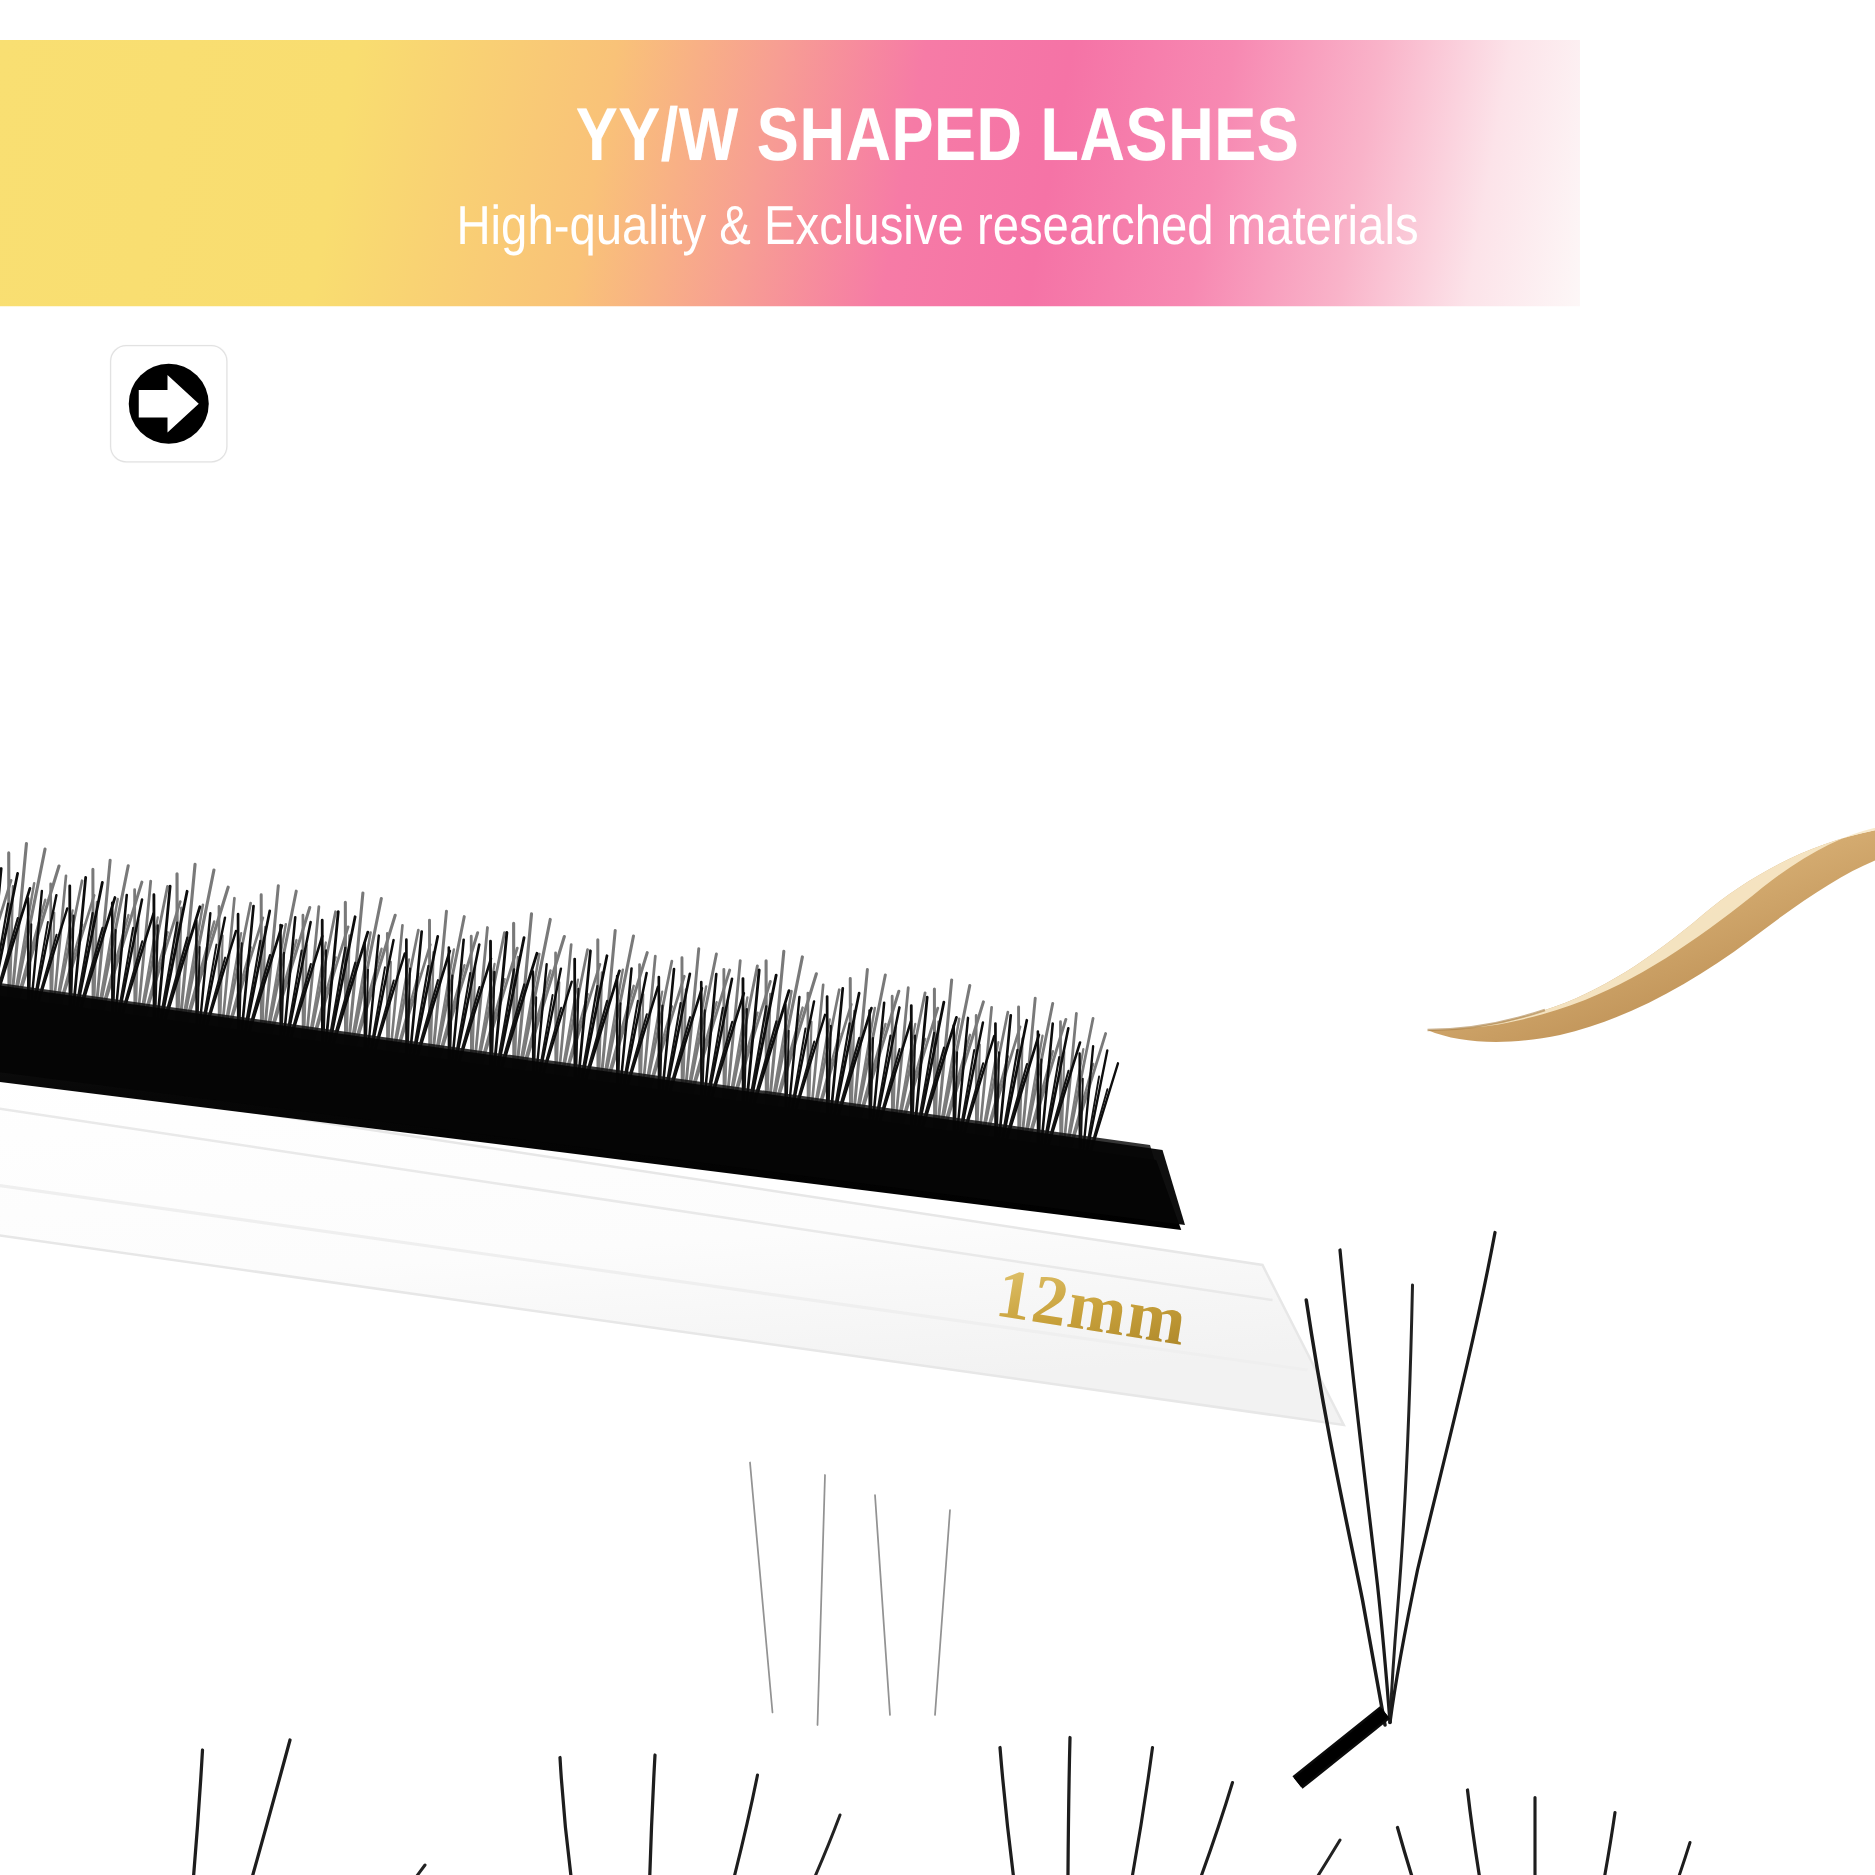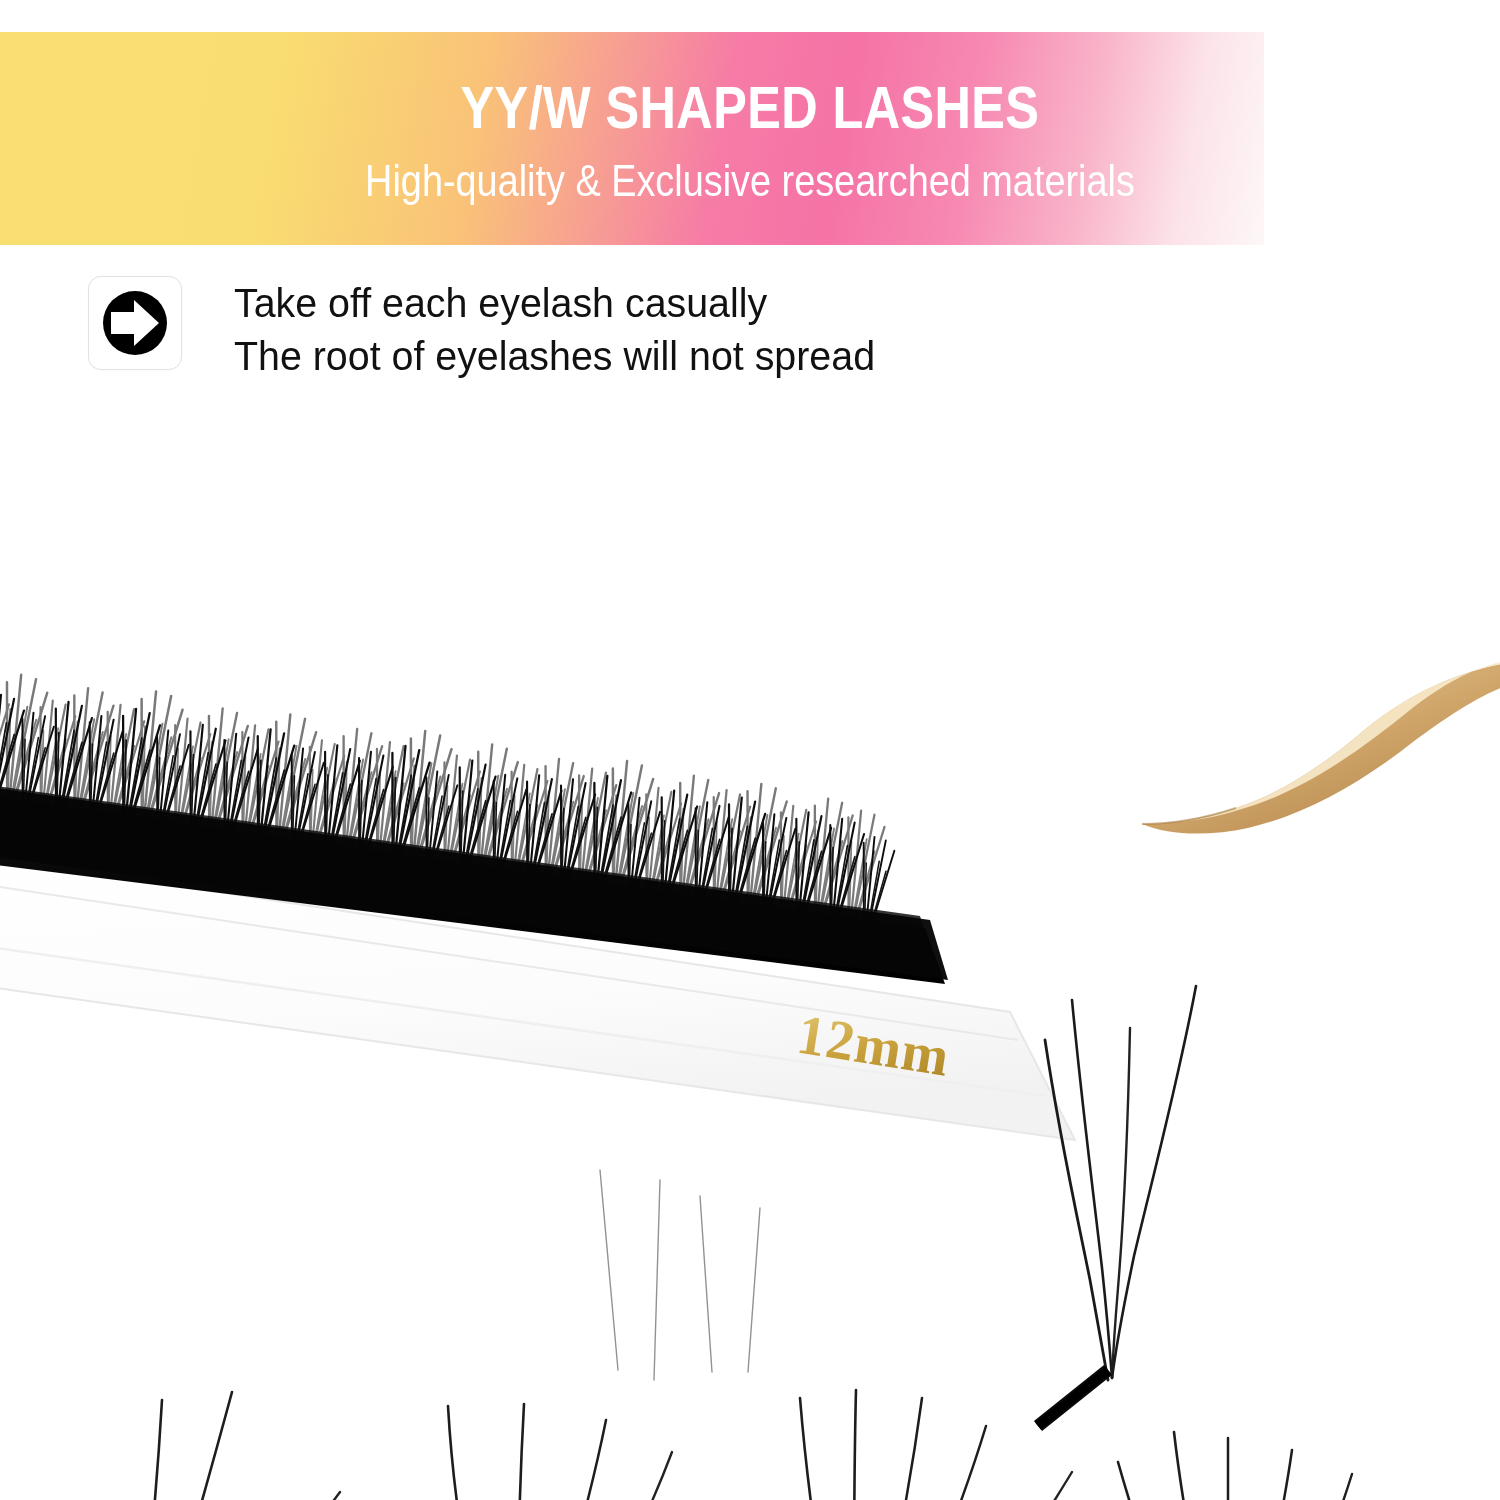--- a/index.html
+++ b/index.html
@@ -131,24 +131,20 @@
 
     <div id="instruction-icon-box">
       <span>
         <svg width="68" height="68" viewBox="0 0 68 68" aria-hidden="true">
           <circle cx="34" cy="34" r="32" fill="#000000"></circle>
           <path d="M33 11 L58 34 L33 57 L33 45 L10 45 L10 23 L33 23 Z" fill="#ffffff"></path>
         </svg>
       </span>
     </div>
 
-    <div id="instruction-lines">
-      <div class="instruction-line">Take off each eyelash casually</div>
-      <div class="instruction-line">The root of eyelashes will not spread</div>
-    </div>
 
   </div>
 
   <div id="photo-stage">
     <svg width="1500" height="1120" viewBox="0 0 1500 1120" aria-hidden="true">
       <defs>
 
         <linearGradient id="tipFade" x1="0" y1="1" x2="0" y2="0">
           <stop offset="0%" stop-color="#0a0a0a" stop-opacity="1"></stop>
           <stop offset="55%" stop-color="#1a1a1a" stop-opacity="0.92"></stop>

